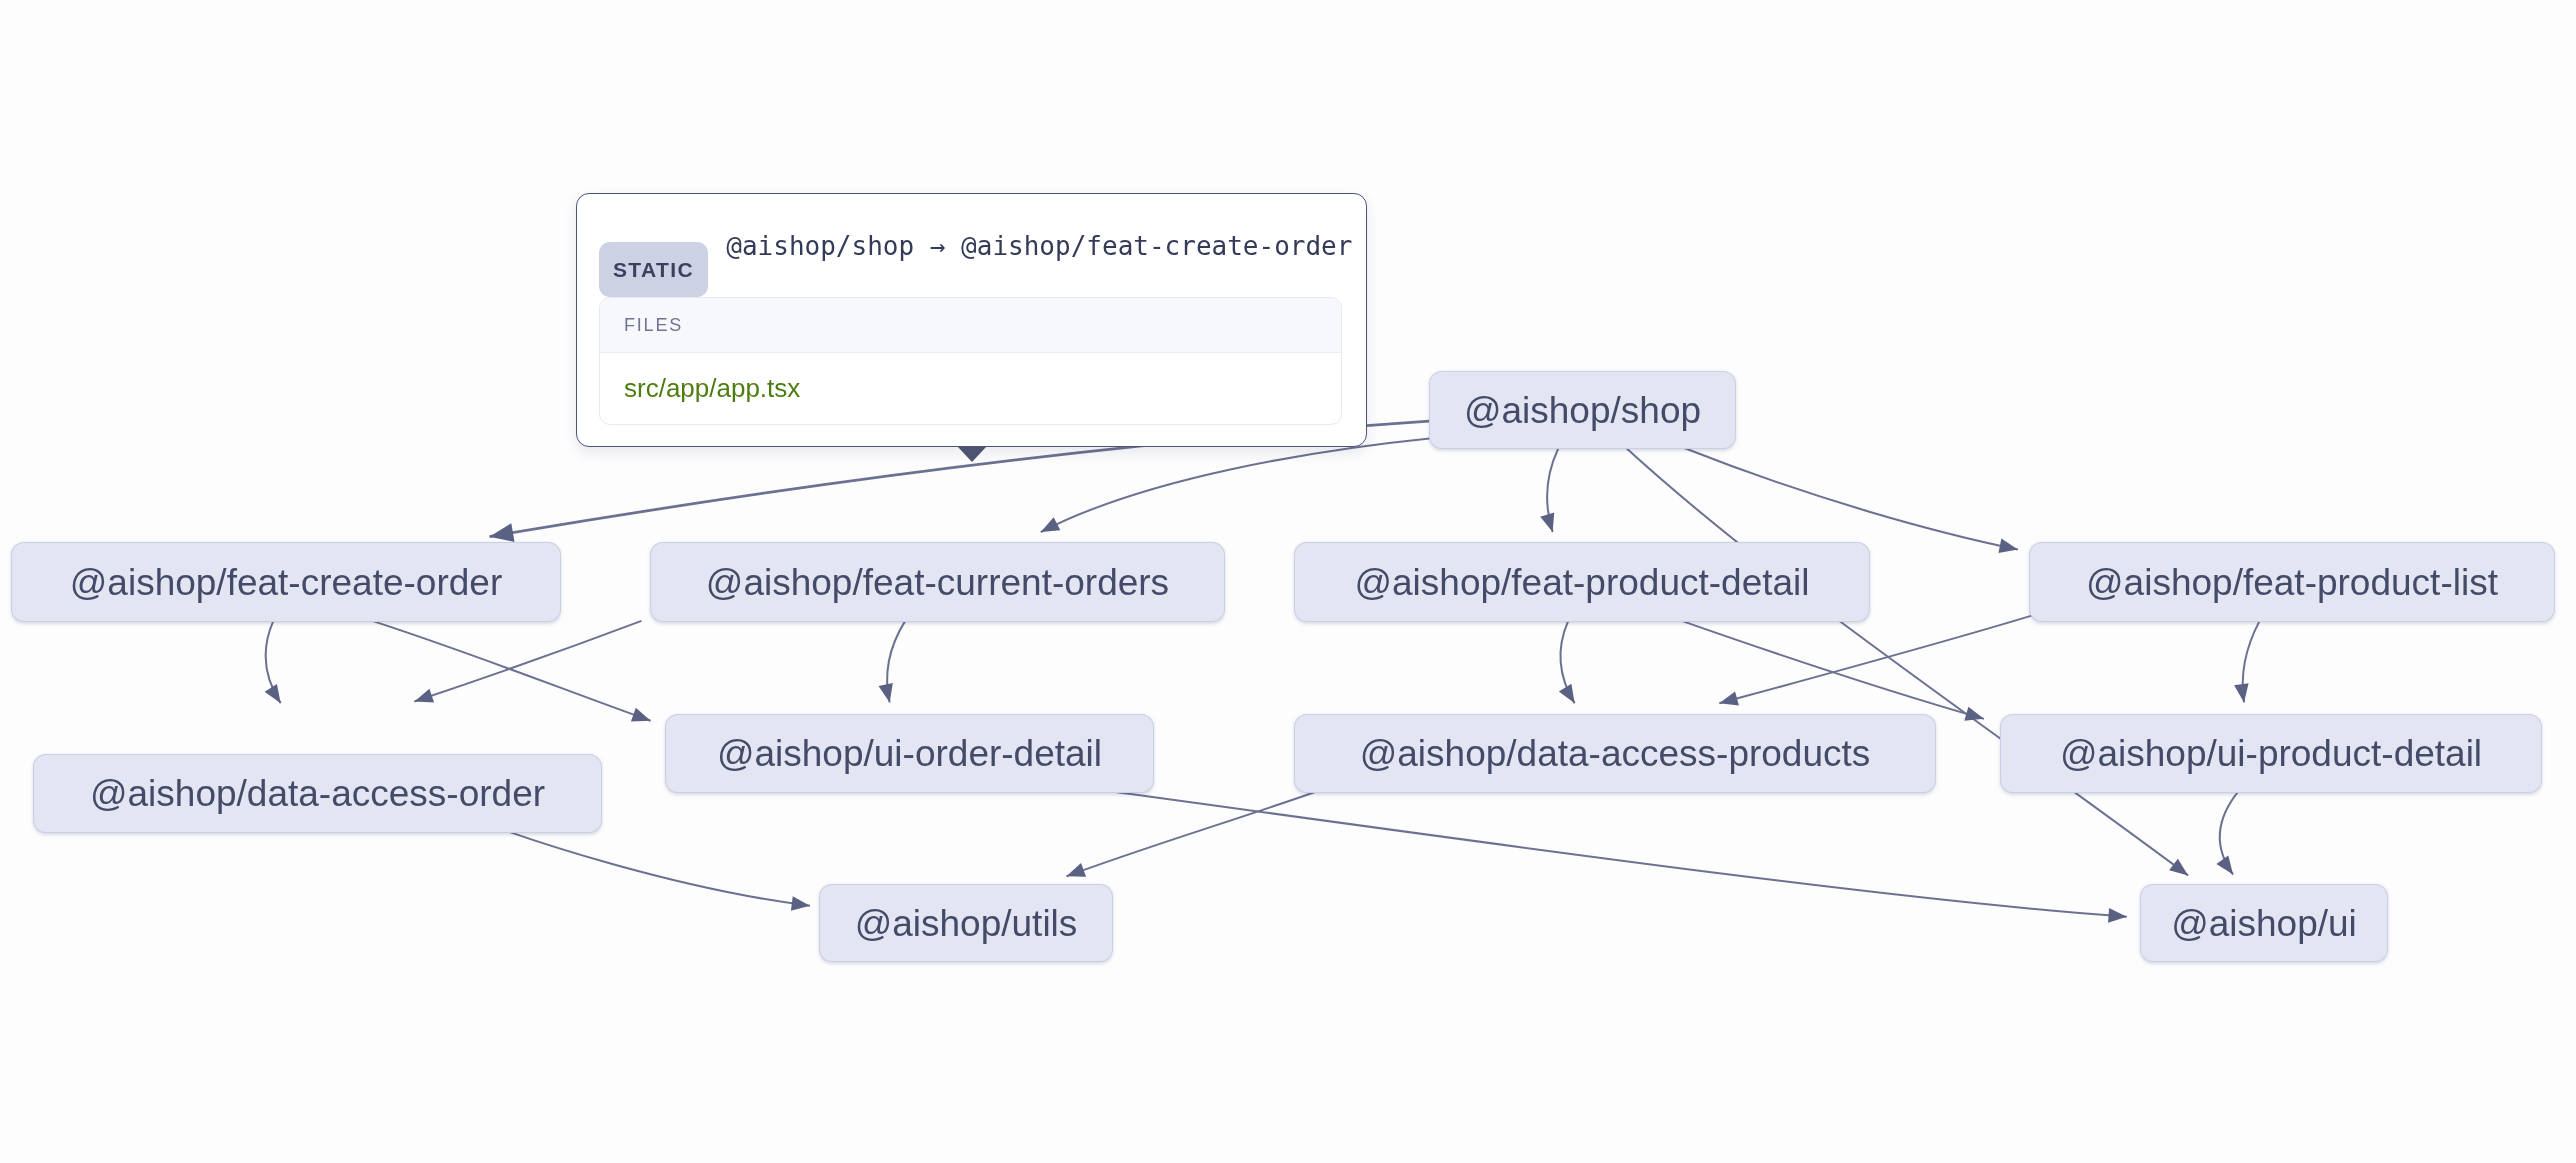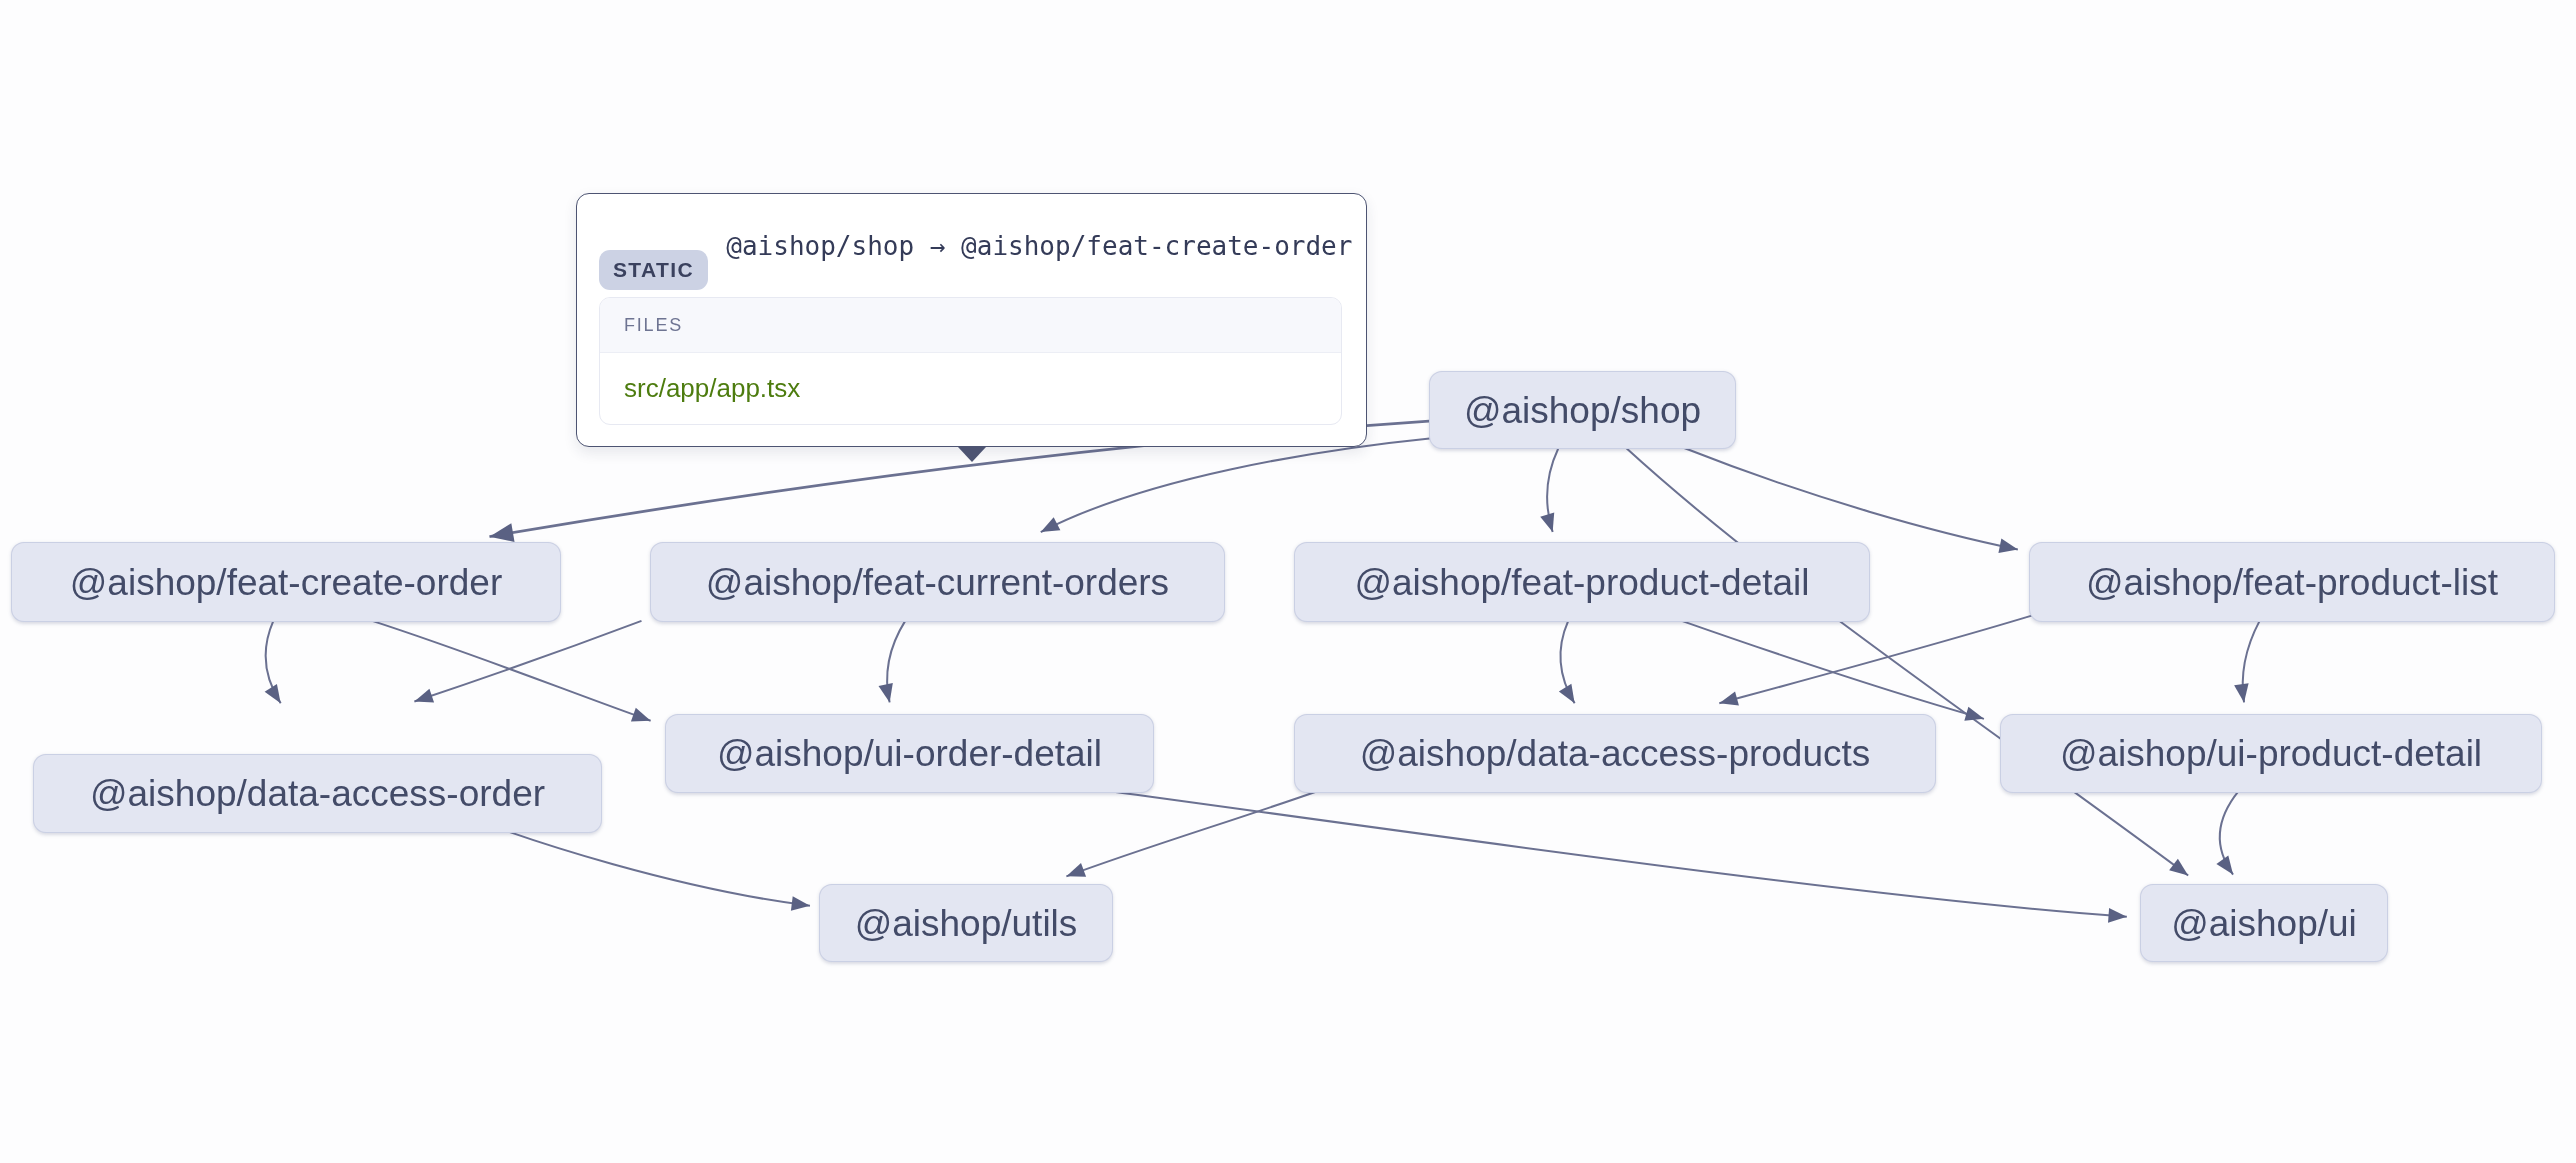--- a/index.html
+++ b/index.html
@@ -24,21 +24,21 @@
   }
   .tooltip{
     position:absolute;z-index:5;left:576px;top:193px;width:791px;height:254px;
     background:#ffffff;border:1.8px solid var(--tooltip-border);border-radius:13px;
     box-sizing:border-box;box-shadow:0 5.5px 13px rgba(40,48,80,.10);
     padding:24px 24px 23px 22px;
   }
   .tooltip-head{display:flex;align-items:center;gap:18.3px;height:55px;}
   .badge{
     display:flex;align-items:center;justify-content:center;
-    min-width:109px;height:40px;border-radius:11px;box-sizing:border-box;padding:0 16.5px;
+    min-width:109px;height:55px;border-radius:11px;box-sizing:border-box;padding:0 16.5px;
     background:var(--badge-bg);color:var(--badge-text);
     font-size:21px;font-weight:700;letter-spacing:1.4px;margin-top:48px;
   }
   .edge-label{
     font-family:"DejaVu Sans Mono",monospace;font-size:26px;color:#343b58;white-space:nowrap;
   }
   .files-box{
     margin-top:24px;height:128px;box-sizing:border-box;
     border:1.8px solid var(--files-border);border-radius:11px;overflow:hidden;background:#fff;
   }

